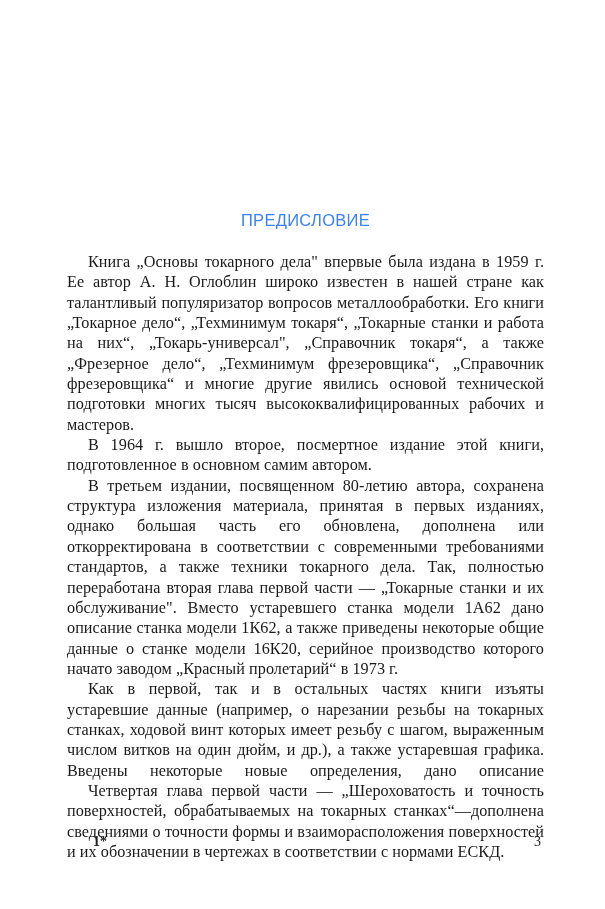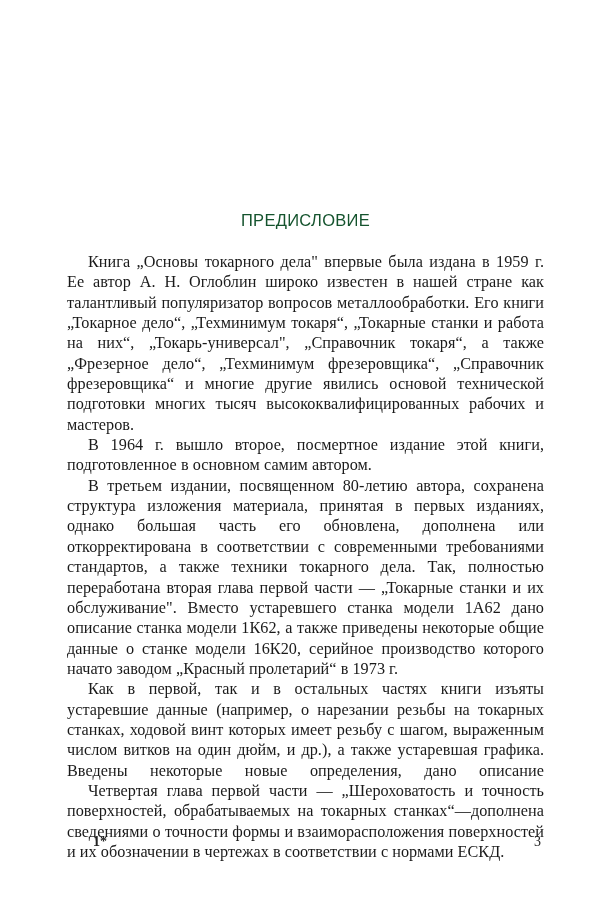--- a/index.html
+++ b/index.html
@@ -24,21 +24,21 @@
     .title {
       position: absolute;
       top: 211px;
       left: 0;
       width: 477px;
       text-align: center;
       font-family: "Liberation Sans", "DejaVu Sans", sans-serif;
       font-size: 16.5px;
       letter-spacing: 0.3px;
       font-weight: normal;
-      color: #14532d;
+      color: #3b82f6;
       margin: 0;
     }
     .body-text {
       position: absolute;
       top: 252px;
       left: 0;
       width: 477px;
       font-size: 16.2px;
       line-height: 20.35px;
       text-align: justify;

